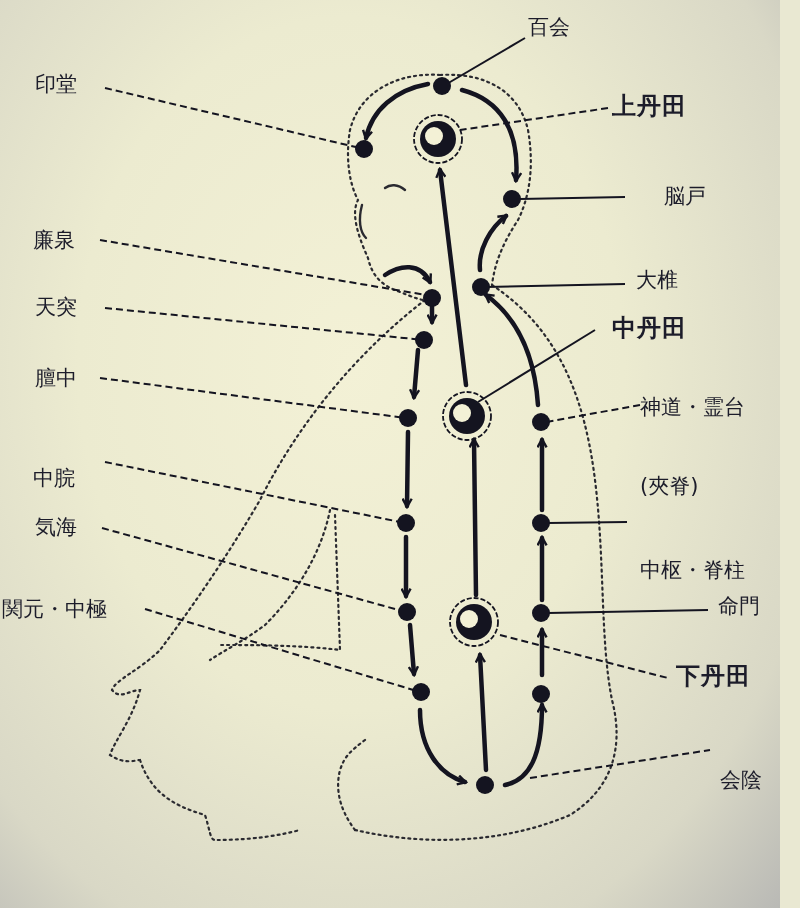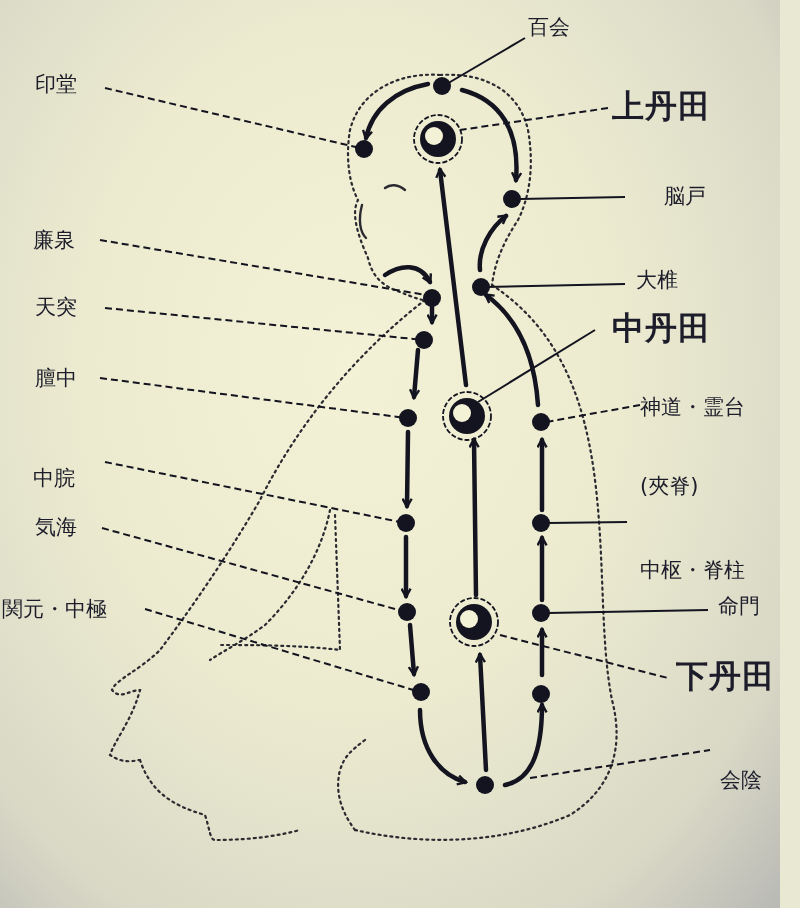--- a/index.html
+++ b/index.html
@@ -1,21 +1,21 @@
 <!DOCTYPE html>
 <html><head>
 <meta charset="utf-8">
 <style>
   html, body { margin:0; padding:0; }
   body { width:800px; height:908px; overflow:hidden; background:#e9e8d2; }
   #canvas { position:relative; width:780px; height:908px;
     background: radial-gradient(ellipse at 45% 40%, #f3f1d6 0%, #ecebd0 45%, #d9d8c6 80%, #b9b9b5 100%); }
   svg { position:absolute; left:0; top:0; }
   .lbl { position:absolute; color:#1c1c2a; font-family:"DejaVu Sans", sans-serif; font-size:21px; line-height:24px; white-space:nowrap; }
-  .lbl.bold { font-weight:bold; font-size:32px; letter-spacing:1px; }
+  .lbl.bold { font-weight:bold; font-size:24px; letter-spacing:1px; }
 </style>
 </head>
 <body>
 
 <div id="canvas">
 <svg width="800" height="908" viewBox="0 0 800 908">
   <defs>
     <marker id="ah" viewBox="0 0 12 12" refX="9" refY="6" markerWidth="11" markerHeight="11" orient="auto-start-reverse" markerUnits="userSpaceOnUse">
       <path d="M1,1 L10,6 L1,11" fill="none" stroke="#141420" stroke-width="2.6"></path>
     </marker>

